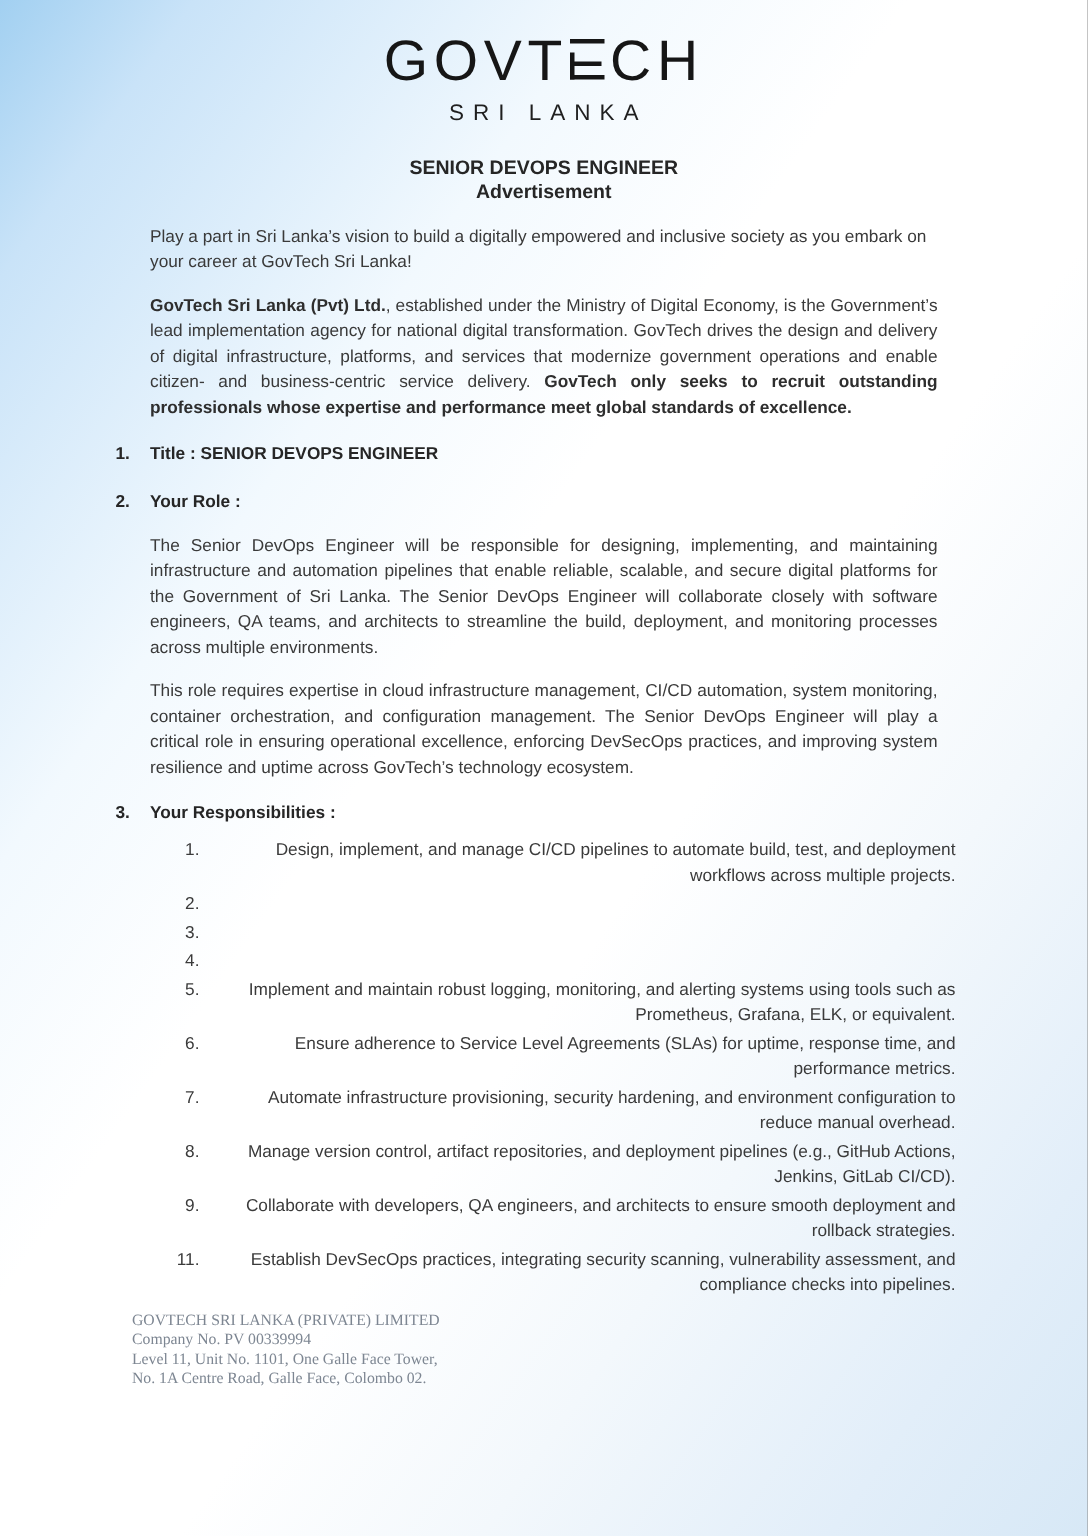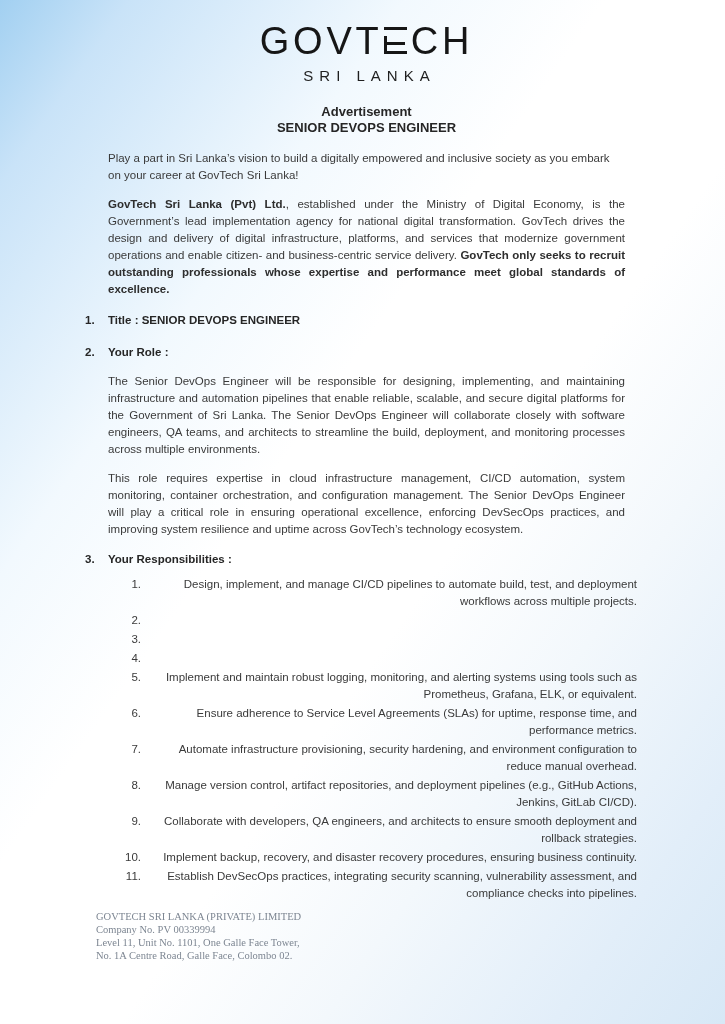--- a/index.html
+++ b/index.html
@@ -12,21 +12,20 @@
     position: relative;
     width: 725px;
     height: 1024px;
     margin: 0 auto;
     overflow: hidden;
     background: linear-gradient(125deg,
       #a2d0f1 0%, #c9e3f8 9%, #f2f9fe 28%,
       #ffffff 42%, #ffffff 58%,
       #f3f8fc 72%, #e2eef9 88%, #d7e8f6 100%);
     color: #3a3a3a;
-    padding-left: 8px;
   }
 
   
   .logo-wrap { text-align: center; padding-top: 22px; }
   .logo-word {
     font-size: 38px;
     line-height: 1;
     letter-spacing: 0.10em;
     color: #161616;
     font-weight: 400;
@@ -103,22 +102,22 @@
 <body>
 
 <div class="page">
 
   <div class="logo-wrap">
     <div class="logo-word"><span>GOVT</span><span class="logo-e"><i class="b e-top"></i><i class="b e-stem"></i><i class="b e-mid"></i><i class="b e-bot"></i></span><span>CH</span></div>
     <div class="logo-sub">SRI LANKA</div>
   </div>
 
   <div class="doc-title">
+    <div>SENIOR DEVOPS ENGINEER</div>
     <div>Advertisement</div>
-    <div>SENIOR DEVOPS ENGINEER</div>
   </div>
 
   <div class="content">
 
     <p class="para mt14">Play a part in Sri Lanka’s vision to build a digitally empowered and inclusive society as you embark on your career at GovTech Sri Lanka!</p>
 
     <p class="para justify mt9"><span class="bold">GovTech Sri Lanka (Pvt) Ltd.</span><span>, established under the Ministry of Digital Economy, is the Government’s lead implementation agency for national digital transformation. GovTech drives the design and delivery of digital infrastructure, platforms, and services that modernize government operations and enable citizen- and business-centric service delivery. </span><span class="bold">GovTech only seeks to recruit outstanding professionals whose expertise and performance meet global standards of excellence.</span></p>
 
     <div class="section-head sh1">
       <span class="num">1.</span>
@@ -166,24 +165,20 @@
       </div>
       <div class="resp-row">
         <span class="resp-num">8.</span>
         <span class="resp-text">Manage version control, artifact repositories, and deployment pipelines (e.g., GitHub Actions, Jenkins, GitLab CI/CD).</span>
       </div>
       <div class="resp-row">
         <span class="resp-num">9.</span>
         <span class="resp-text">Collaborate with developers, QA engineers, and architects to ensure smooth deployment and rollback strategies.</span>
       </div>
       <div class="resp-row">
-        <span class="resp-num">10.</span>
-        <span class="resp-text">Implement backup, recovery, and disaster recovery procedures, ensuring business continuity.</span>
-      </div>
-      <div class="resp-row">
         <span class="resp-num">11.</span>
         <span class="resp-text">Establish DevSecOps practices, integrating security scanning, vulnerability assessment, and compliance checks into pipelines.</span>
       </div>
     </div>
   </div>
 
   <div class="footer">
     <div>GOVTECH SRI LANKA (PRIVATE) LIMITED</div>
     <div>Company No. PV 00339994</div>
     <div>Level 11, Unit No. 1101, One Galle Face Tower,</div>

